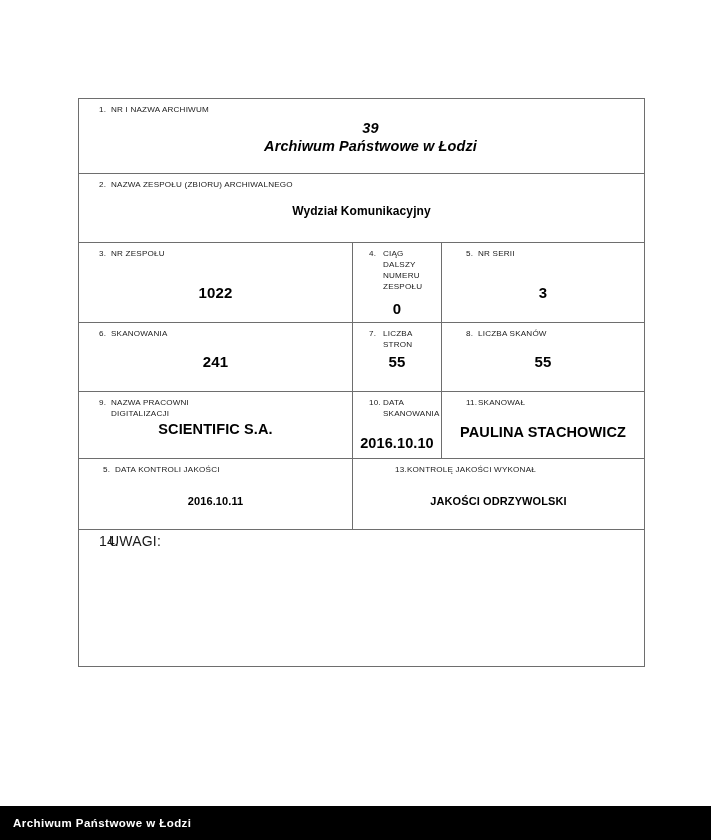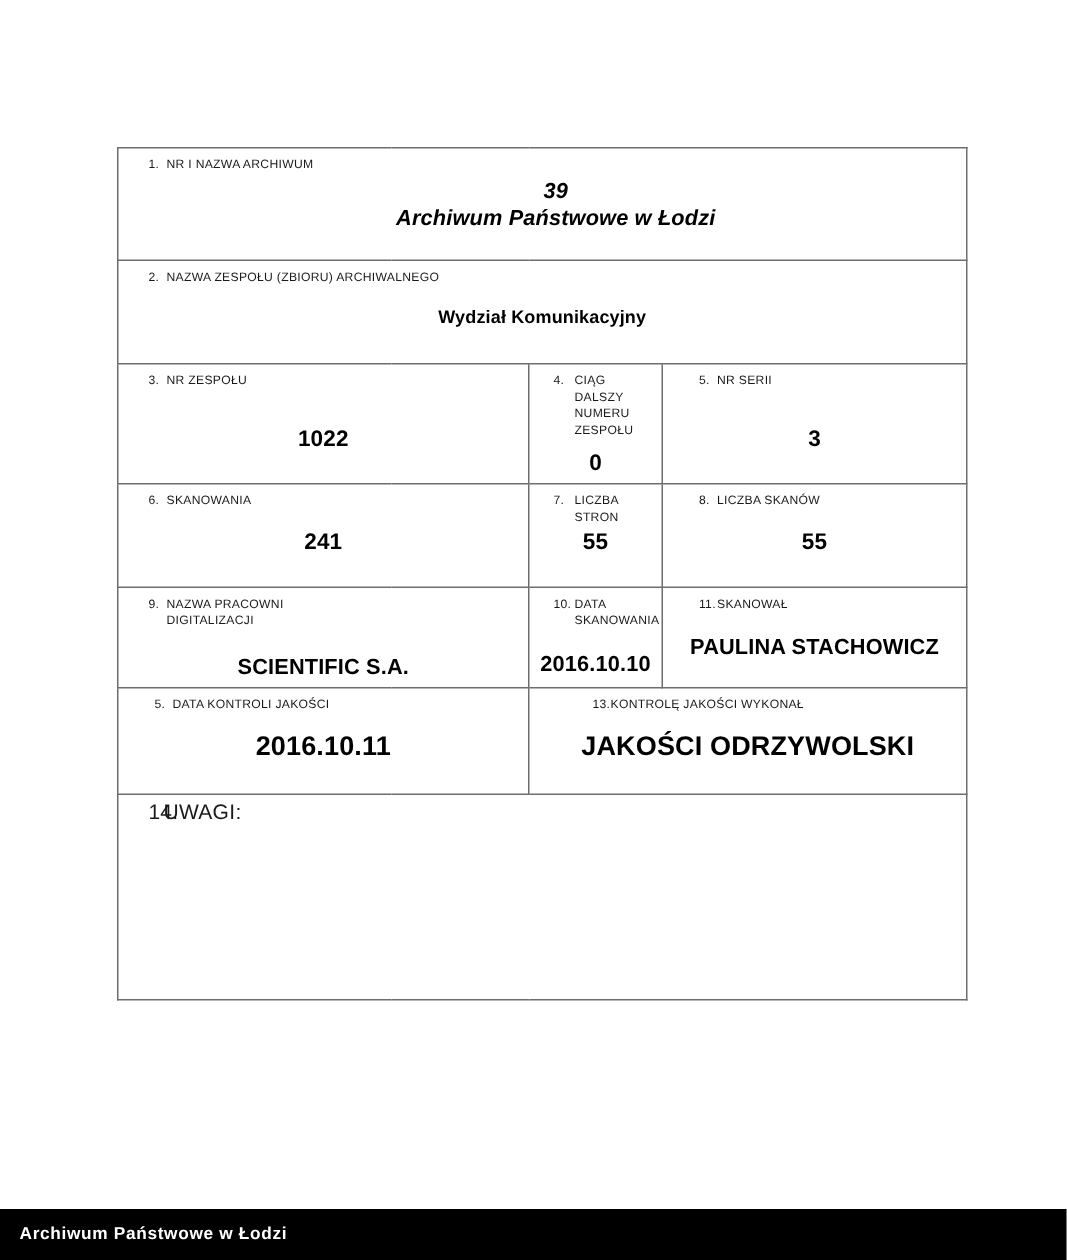--- a/index.html
+++ b/index.html
@@ -82,22 +82,22 @@
     text-align: center;
     line-height: 1.18;
     letter-spacing: 0.1px;
   }
 
   .v-title   { font-size: 14.5px; margin-top: 5px; }
   .v-title2  { font-size: 14.5px; margin-top: 1px; }
   .v-big     { font-size: 12px;   margin-top: 14px; }
   .v-num     { font-size: 15px;   margin-top: auto; margin-bottom: 16px; }
   .v-num-hi  { font-size: 15px;   margin-top: 8px; margin-bottom: auto; }
-  .v-name    { font-size: 14.5px; margin-top: 18px; }
-  .v-row6    { font-size: 18px; margin-top: auto; margin-bottom: 17px; }
+  .v-name    { font-size: 14.5px; margin-top: 2px; }
+  .v-row6    { font-size: 11px; margin-top: auto; margin-bottom: 17px; }
 
   
   .cell.row1 .value { margin-left: 18px; font-style: italic; }
 
   
   .caption.uwagi {
     font-size: 14px;
     line-height: 12px;
     letter-spacing: 0.1px;
     text-align: center;

